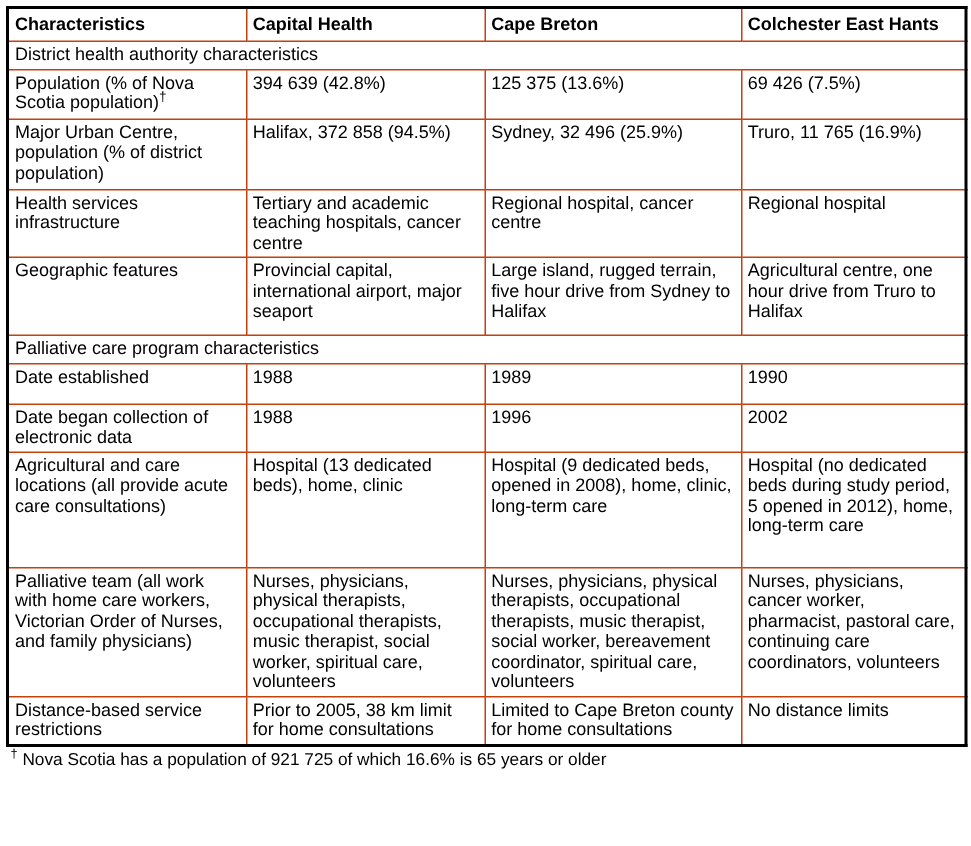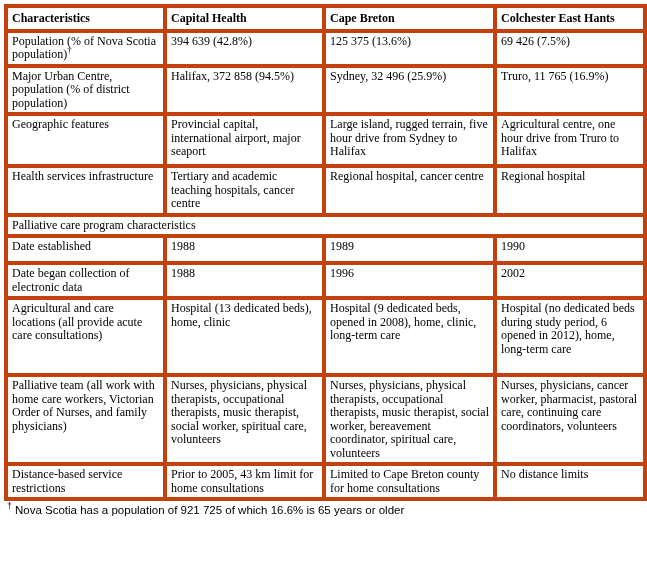--- a/index.html
+++ b/index.html
@@ -18,29 +18,28 @@
     overflow: hidden;
   }
   table.char-table {
     border-collapse: collapse;
     border: 2px solid #000;
     width: 639px;
     table-layout: fixed;
   }
   table.char-table th,
   table.char-table td {
-    border: 4px solid #c2410c;
+    border: 1px solid #c2410c;
     padding: 2px 4px 2px 4px;
     vertical-align: top;
     font-size: 12px;
     line-height: 13.5px;
     text-align: left;
     overflow: hidden;
     word-wrap: break-word;
-    font-family: Liberation Serif, serif;
   }
   table.char-table th {
     font-weight: bold;
     padding-top: 4px;
     padding-bottom: 3px;
   }
   table.char-table th.first-col {
     text-align: left;
   }
   td.section-cell {
@@ -77,74 +76,77 @@
     </colgroup>
     <thead>
       <tr style="height:20px">
         <th class="first-col">Characteristics</th>
         <th>Capital Health</th>
         <th>Cape Breton</th>
         <th>Colchester East Hants</th>
       </tr>
     </thead>
     <tbody>
+        <tr style="height: 19px;">
+          <td colspan="4" class="section-cell">District health authority characteristics</td>
+        </tr>
         <tr style="height: 33px;">
           <td>Population (% of Nova Scotia population)<sup class="dagger">†</sup></td>
           <td>394 639 (42.8%)</td>
           <td>125 375 (13.6%)</td>
           <td>69 426 (7.5%)</td>
         </tr>
         <tr style="height: 47px;">
           <td>Major Urban Centre, population (% of district population)</td>
           <td>Halifax, 372 858 (94.5%)</td>
           <td>Sydney, 32 496 (25.9%)</td>
           <td>Truro, 11 765 (16.9%)</td>
         </tr>
+        <tr style="height: 45px;">
+          <td>Health services infrastructure</td>
+          <td>Tertiary and academic teaching hospitals, cancer centre</td>
+          <td>Regional hospital, cancer centre</td>
+          <td>Regional hospital</td>
+        </tr>
         <tr style="height: 52px;">
           <td>Geographic features</td>
           <td>Provincial capital, international airport, major seaport</td>
           <td>Large island, rugged terrain, five hour drive from Sydney to Halifax</td>
           <td>Agricultural centre, one hour drive from Truro to Halifax</td>
-        </tr>
-        <tr style="height: 45px;">
-          <td>Health services infrastructure</td>
-          <td>Tertiary and academic teaching hospitals, cancer centre</td>
-          <td>Regional hospital, cancer centre</td>
-          <td>Regional hospital</td>
         </tr>
         <tr style="height: 18px; padding-left: 31px;">
           <td colspan="4" class="section-cell">Palliative care program characteristics</td>
         </tr>
         <tr style="height: 27px;">
           <td>Date established</td>
           <td>1988</td>
           <td>1989</td>
           <td>1990</td>
         </tr>
         <tr style="height: 32px;">
           <td>Date began collection of electronic data</td>
           <td>1988</td>
           <td>1996</td>
           <td>2002</td>
         </tr>
         <tr style="height: 77px;">
           <td>Agricultural and care locations (all provide acute care consultations)</td>
           <td>Hospital (13 dedicated beds), home, clinic</td>
           <td>Hospital (9 dedicated beds, opened in 2008), home, clinic, long-term care</td>
-          <td>Hospital (no dedicated beds during study period, 6 opened in 2012), home, long-term care</td>
+          <td>Hospital (no dedicated beds during study period, 5 opened in 2012), home, long-term care</td>
         </tr>
         <tr style="height: 82px;">
           <td>Palliative team (all work with home care workers, Victorian Order of Nurses, and family physicians)</td>
           <td>Nurses, physicians, physical therapists, occupational therapists, music therapist, social worker, spiritual care, volunteers</td>
           <td>Nurses, physicians, physical therapists, occupational therapists, music therapist, social worker, bereavement coordinator, spiritual care, volunteers</td>
           <td>Nurses, physicians, cancer worker, pharmacist, pastoral care, continuing care coordinators, volunteers</td>
         </tr>
         <tr style="height: 32px;">
           <td>Distance-based service restrictions</td>
-          <td>Prior to 2005, 43 km limit for home consultations</td>
+          <td>Prior to 2005, 38 km limit for home consultations</td>
           <td>Limited to Cape Breton county for home consultations</td>
           <td>No distance limits</td>
         </tr>
       </tbody>
   </table>
 
   <p class="footnote"><sup>†</sup> <span>Nova Scotia has a population of 921 725 of which 16.6% is 65 years or older</span></p>
 
 </div>
 

